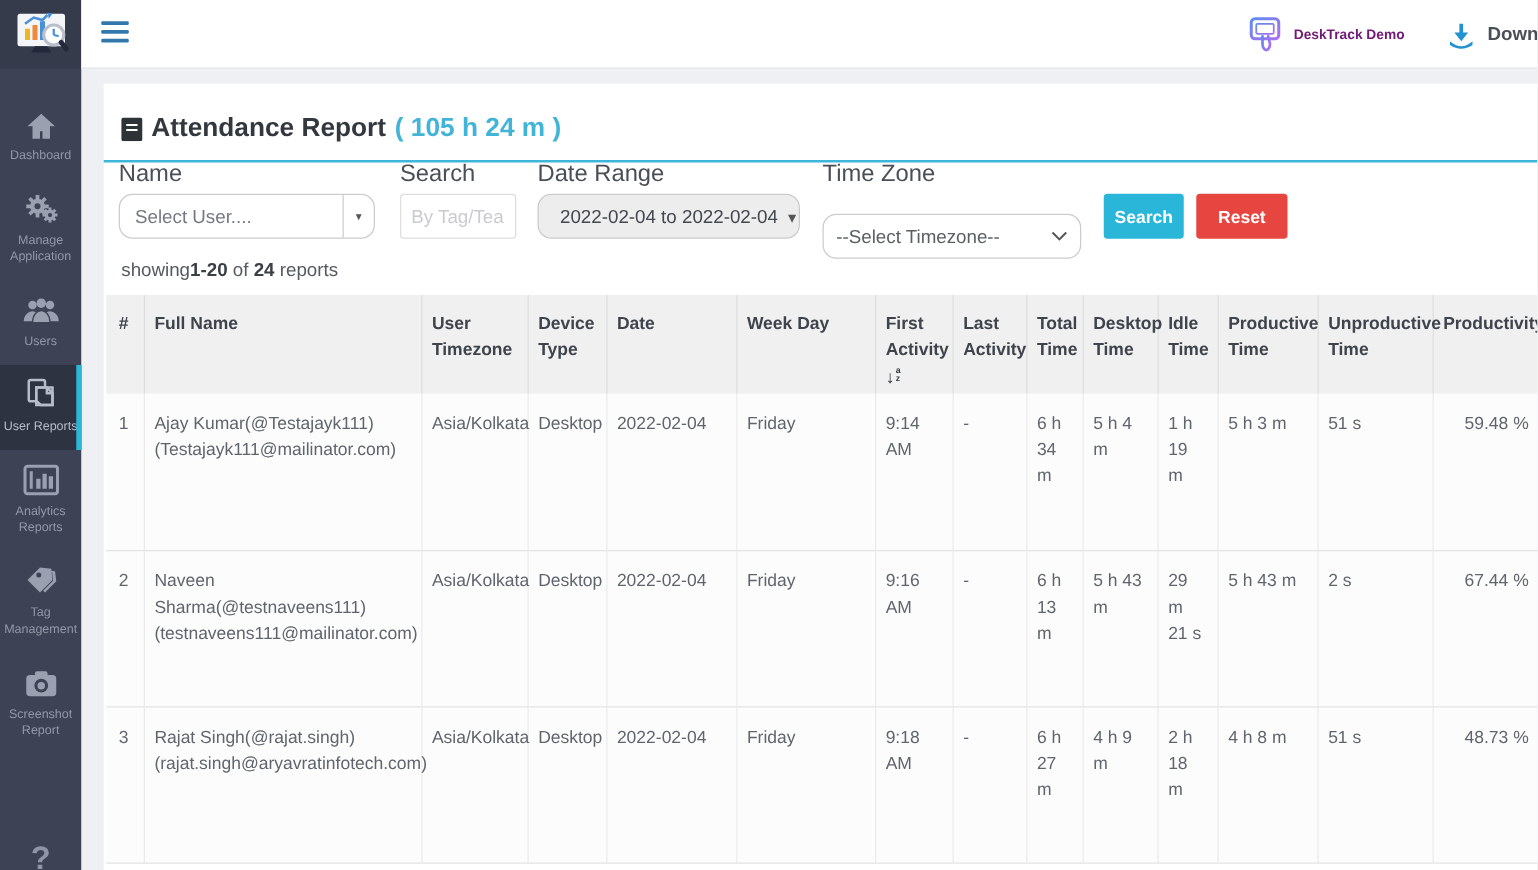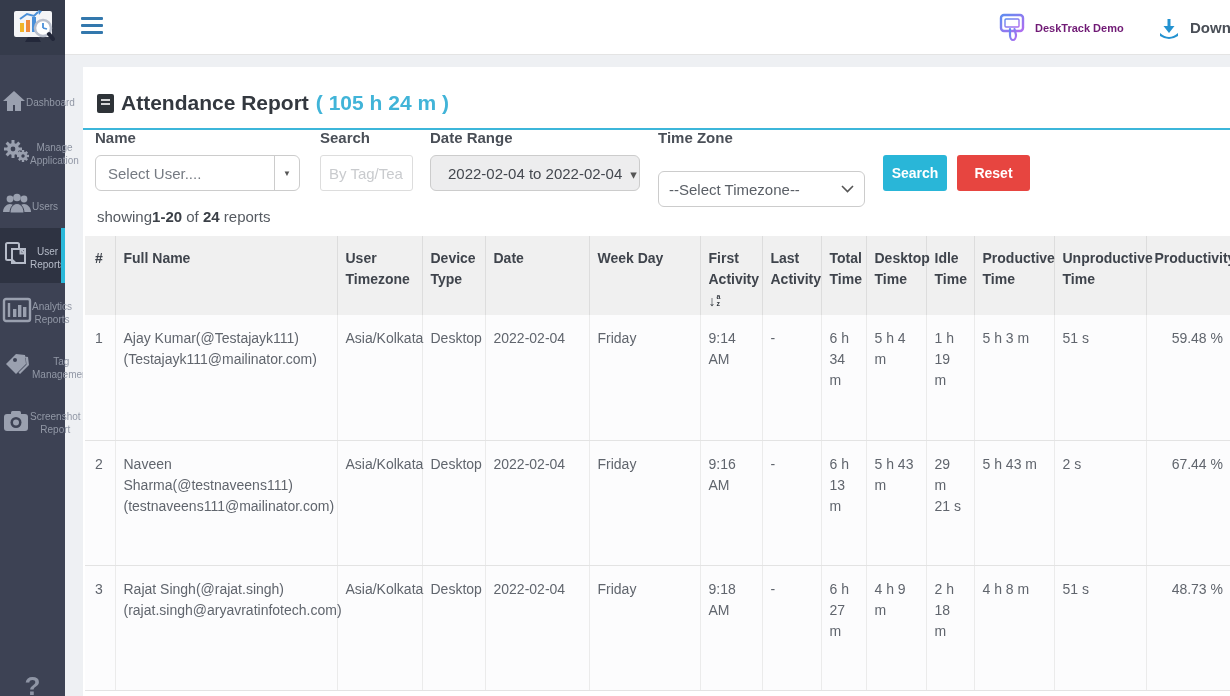--- a/index.html
+++ b/index.html
@@ -3,21 +3,21 @@
 <meta charset="utf-8">
 <style>
   * { margin:0; padding:0; box-sizing:border-box; }
   body { font-family:"Liberation Sans", sans-serif; background:#dfe1e5; }
   .app { position:relative; width:1230px; height:696px; overflow:hidden; background:#eef0f3; }
 
   
   .sidebar { position:absolute; left:0; top:0; width:65px; height:696px; background:#3d4254; display:flex; flex-direction:column; }
   .logo-box { height:55px; background:#353b4b; display:flex; align-items:center; justify-content:center; flex:none; }
   .nav { display:flex; flex-direction:column; margin-top:20px; }
-  .nav-item { display:flex; align-items:center; padding:11px 2px 12px; cursor:pointer; position:relative; }
+  .nav-item { display:flex; flex-direction:column; align-items:center; padding:11px 2px 12px; cursor:pointer; position:relative; }
   .nav-item .icon { height:26px; display:flex; align-items:flex-end; justify-content:center; }
   .nav-label { font-size:10px; line-height:13px; color:#9298a6; text-align:center; margin-top:6px; }
   .nav-item.active { background:#2e3342; }
   .nav-item.active::after { content:""; position:absolute; right:0; top:0; bottom:0; width:4px; background:#2ab8d9; }
   .nav-item.active .nav-label { color:#b6bcc9; }
   .nav-help { margin-top:auto; display:flex; justify-content:center; padding-bottom:0; position:relative; top:6px; }
   .nav-help .qmark { font-size:26px; font-weight:bold; color:#8f95a5; }
 
   
   .topbar { position:absolute; left:65px; top:0; width:1165px; height:55px; background:#ffffff; border-bottom:1px solid #e4e4e4; }
@@ -27,22 +27,22 @@
   .account-name { font-size:11px; font-weight:bold; color:#701a75; }
   .download { position:absolute; left:1092px; top:0; height:55px; display:flex; align-items:center; gap:9px; cursor:pointer; }
   .download-label { font-size:15px; font-weight:bold; color:#4a4f57; white-space:nowrap; }
 
   
   .panel { position:absolute; left:83px; top:67px; width:1157px; height:629px; background:#ffffff; }
   .title-row { display:flex; align-items:center; gap:7px; padding:24px 0 13px 14px; border-bottom:2px solid #3cb6da; }
   .title-text { font-size:21px; font-weight:bold; color:#33383f; }
   .title-duration { font-size:21px; font-weight:bold; color:#41b4d8; }
 
-  .filter-label { position:absolute; font-size:15px; font-weight:bold; color:#4a4f57; }
-  .fld { position:absolute; height:36px; border:1px solid #cccccc; border-radius:6px; background:#fff; display:flex; align-items:center; font-size:15px; color:#666; }
+  .filter-label { position:absolute; font-size:19px; font-weight:normal; color:#4a4f57; }
+  .fld { position:absolute; height:36px; border:1px solid #cccccc; border-radius:11px; background:#fff; display:flex; align-items:center; font-size:15px; color:#666; }
   .name-select { left:12px; top:88px; width:205px; cursor:pointer; }
   .name-select .sel-text { flex:1; padding-left:12px; color:#757a82; white-space:nowrap; overflow:hidden; }
   .sel-caret { width:25px; height:100%; border-left:1px solid #ccc; display:flex; align-items:center; justify-content:center; }
   .sel-caret::after { content:"▼"; font-size:8px; color:#555; }
   .search-input { left:237px; top:88px; width:93px; border:1px solid #ddd; border-radius:3px; height:36px; position:absolute; font-size:15px; color:#555; padding:0 8px; font-family:"Liberation Sans",sans-serif; }
   .search-input::placeholder { color:#c9cbce; }
   .date-field { left:347px; top:88px; width:210px; background:#ededee; cursor:pointer; padding:0 9px; gap:8px; }
   .date-text { color:#44484f; flex:1; white-space:nowrap; }
   .date-caret::after { content:"▾"; font-size:13px; color:#555; }
   .tz-select { left:575px; top:104px; width:207px; cursor:pointer; padding:0 10px; }

